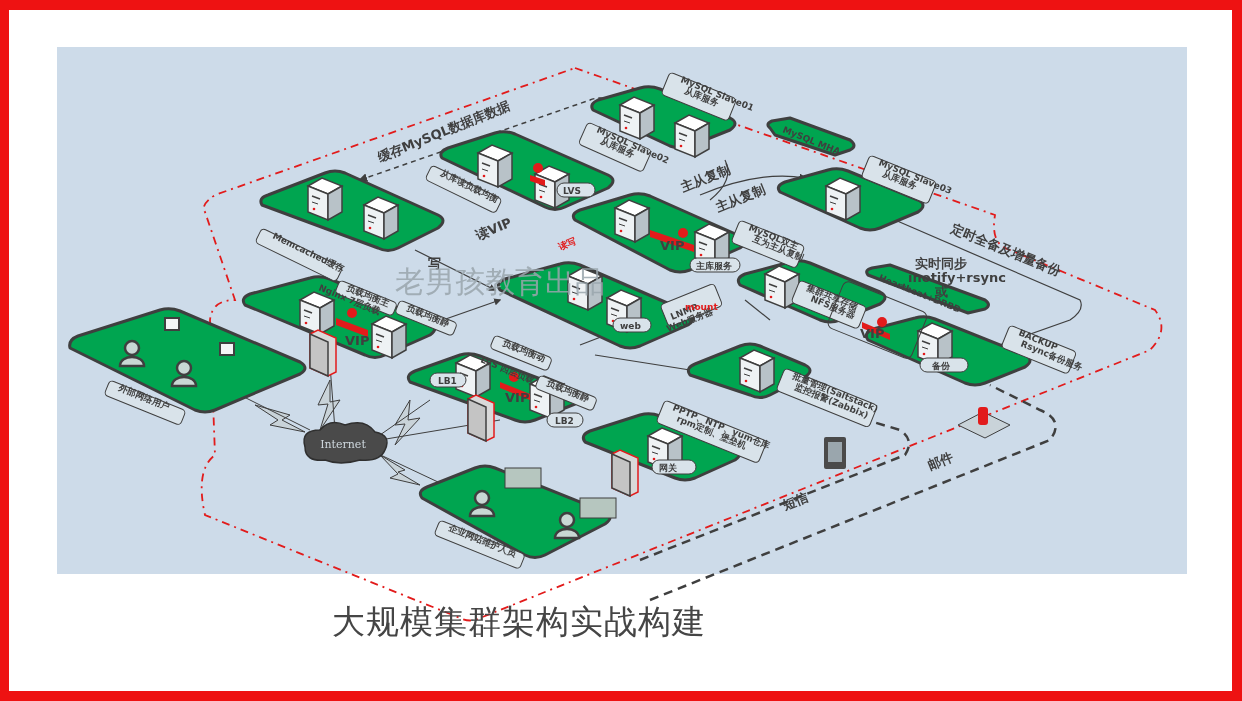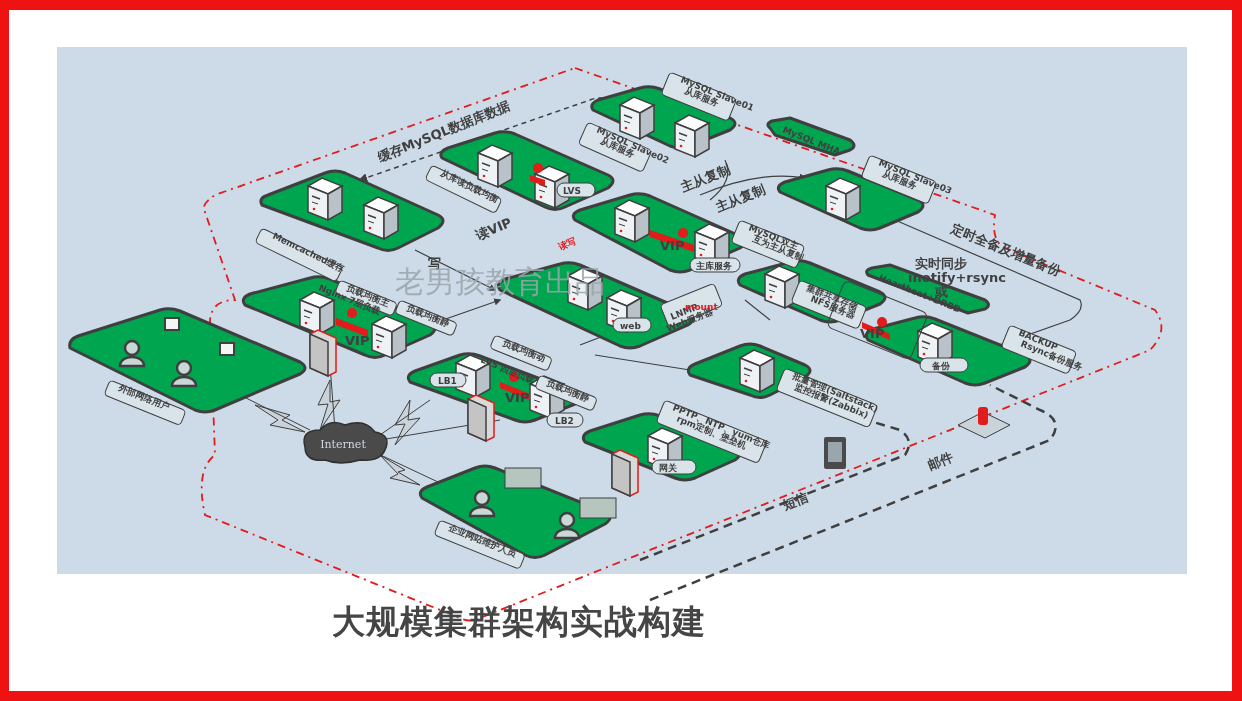--- a/index.html
+++ b/index.html
@@ -1,20 +1,20 @@
 <!DOCTYPE html>
 <html><head>
 <meta charset="utf-8">
 <style>
   html, body { margin:0; padding:0; }
   body { width:1242px; height:701px; position:relative; overflow:hidden; background:#ffffff; font-family:"DejaVu Sans", sans-serif; }
   .frame { position:absolute; left:0; top:0; width:1242px; height:701px; box-sizing:border-box; border:solid #ee1212; border-width:10px 10px 10px 9px; }
   .canvas { position:absolute; left:57px; top:47px; width:1130px; height:527px; background:#cddbe9; }
   svg.diagram { position:absolute; left:0; top:0; width:1242px; height:701px; }
-  .caption { position:absolute; left:0; width:1038px; top:600px; text-align:center; font-size:33px; font-weight:bold; color:#454545; letter-spacing:1px; }
+  .caption { position:absolute; left:0; width:1038px; top:600px; text-align:center; font-size:33px; font-weight:normal; color:#454545; letter-spacing:1px; }
   .lbl { font-family:"DejaVu Sans", sans-serif; font-size:9px; font-weight:bold; fill:#3f3f3f; }
   .lbl-big { font-family:"DejaVu Sans", sans-serif; font-size:13px; font-weight:bold; fill:#3f3f3f; }
   .lbl-red { font-family:"DejaVu Sans", sans-serif; font-size:9px; font-weight:bold; fill:#e21b1b; }
   .wm { font-family:"DejaVu Sans", sans-serif; font-size:30px; fill:#9aa6ad; opacity:.85; }
 </style>
 </head>
 <body>
 
 <div class="frame"></div>
 <div class="canvas"></div>

